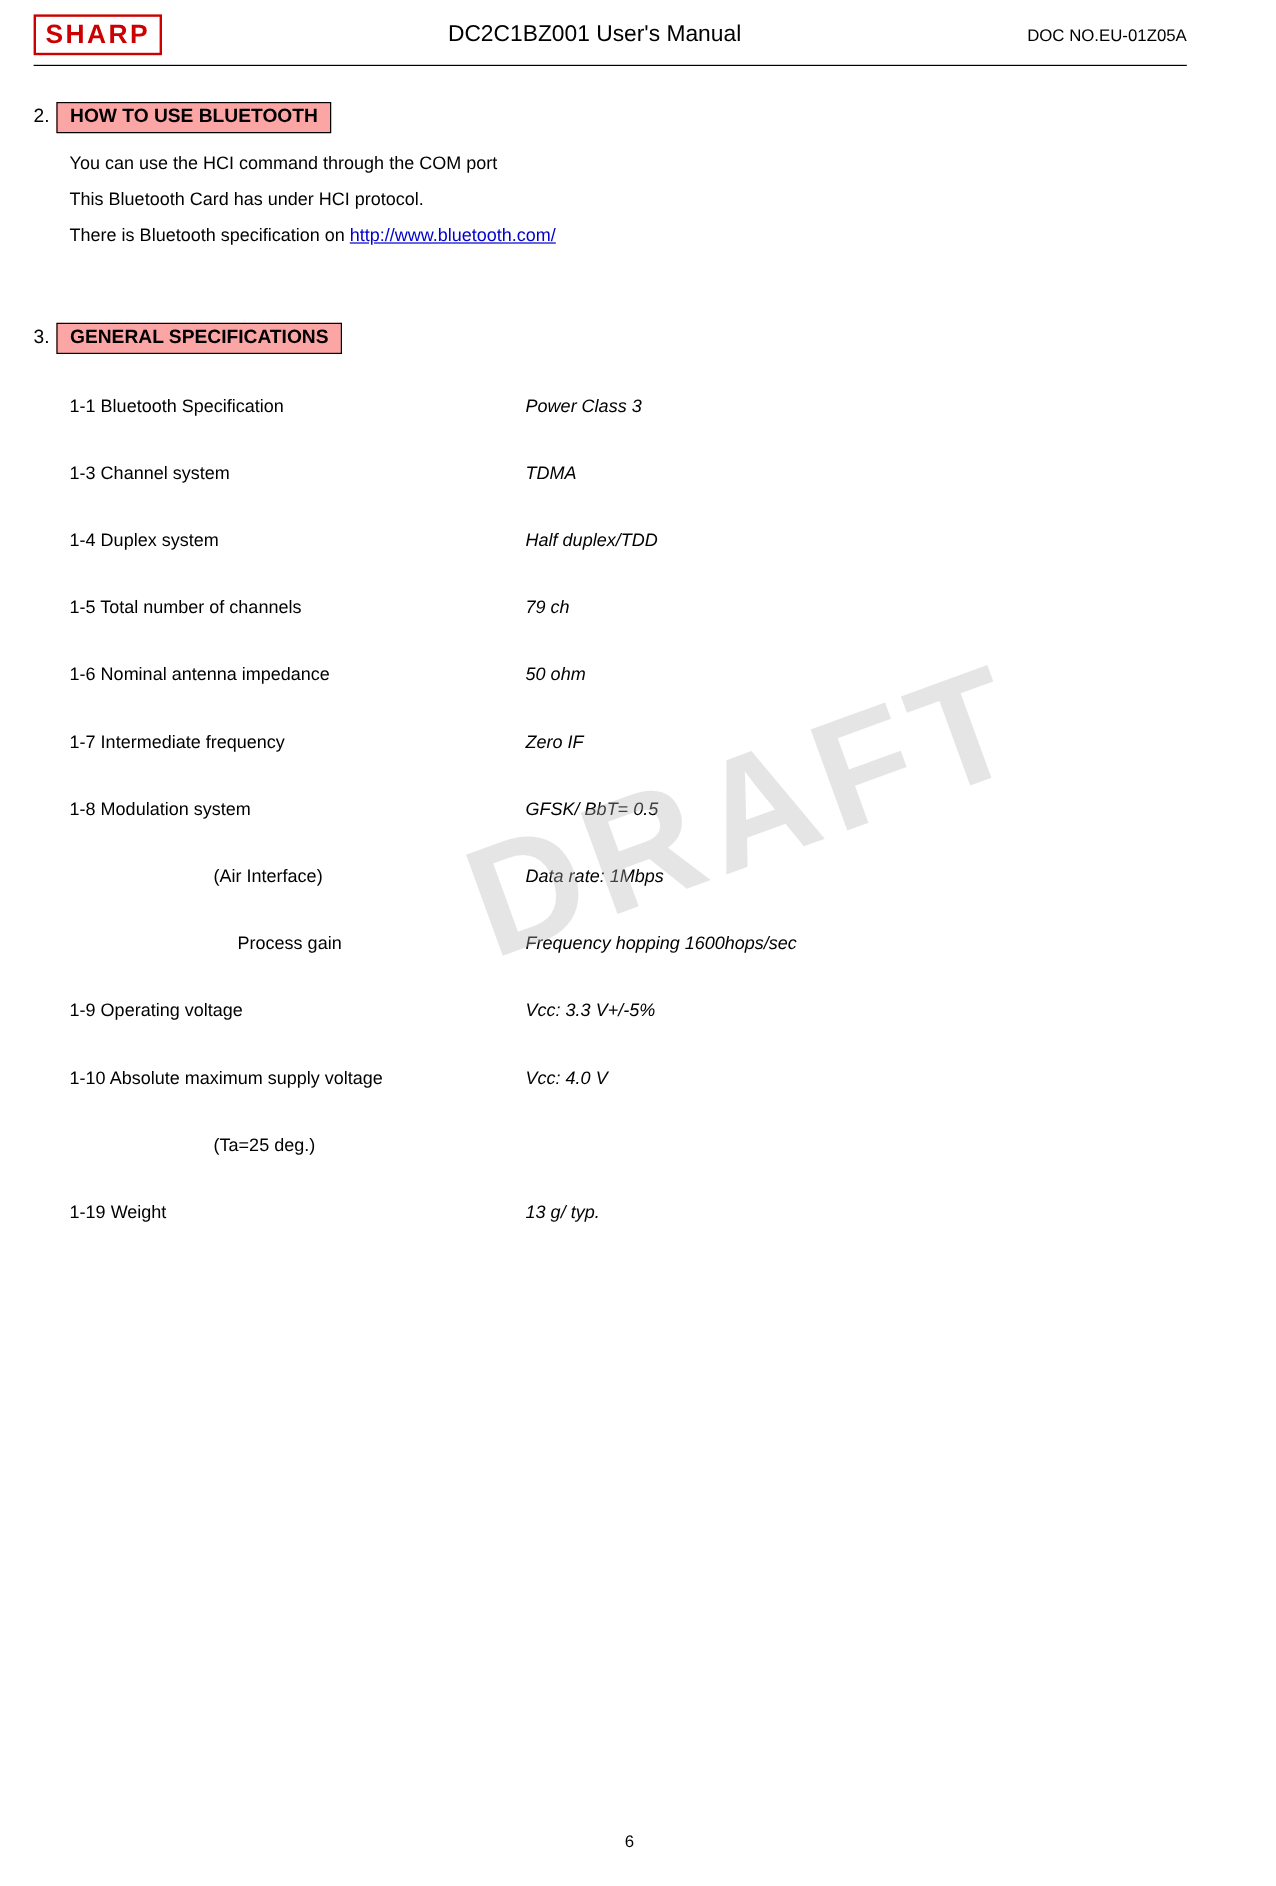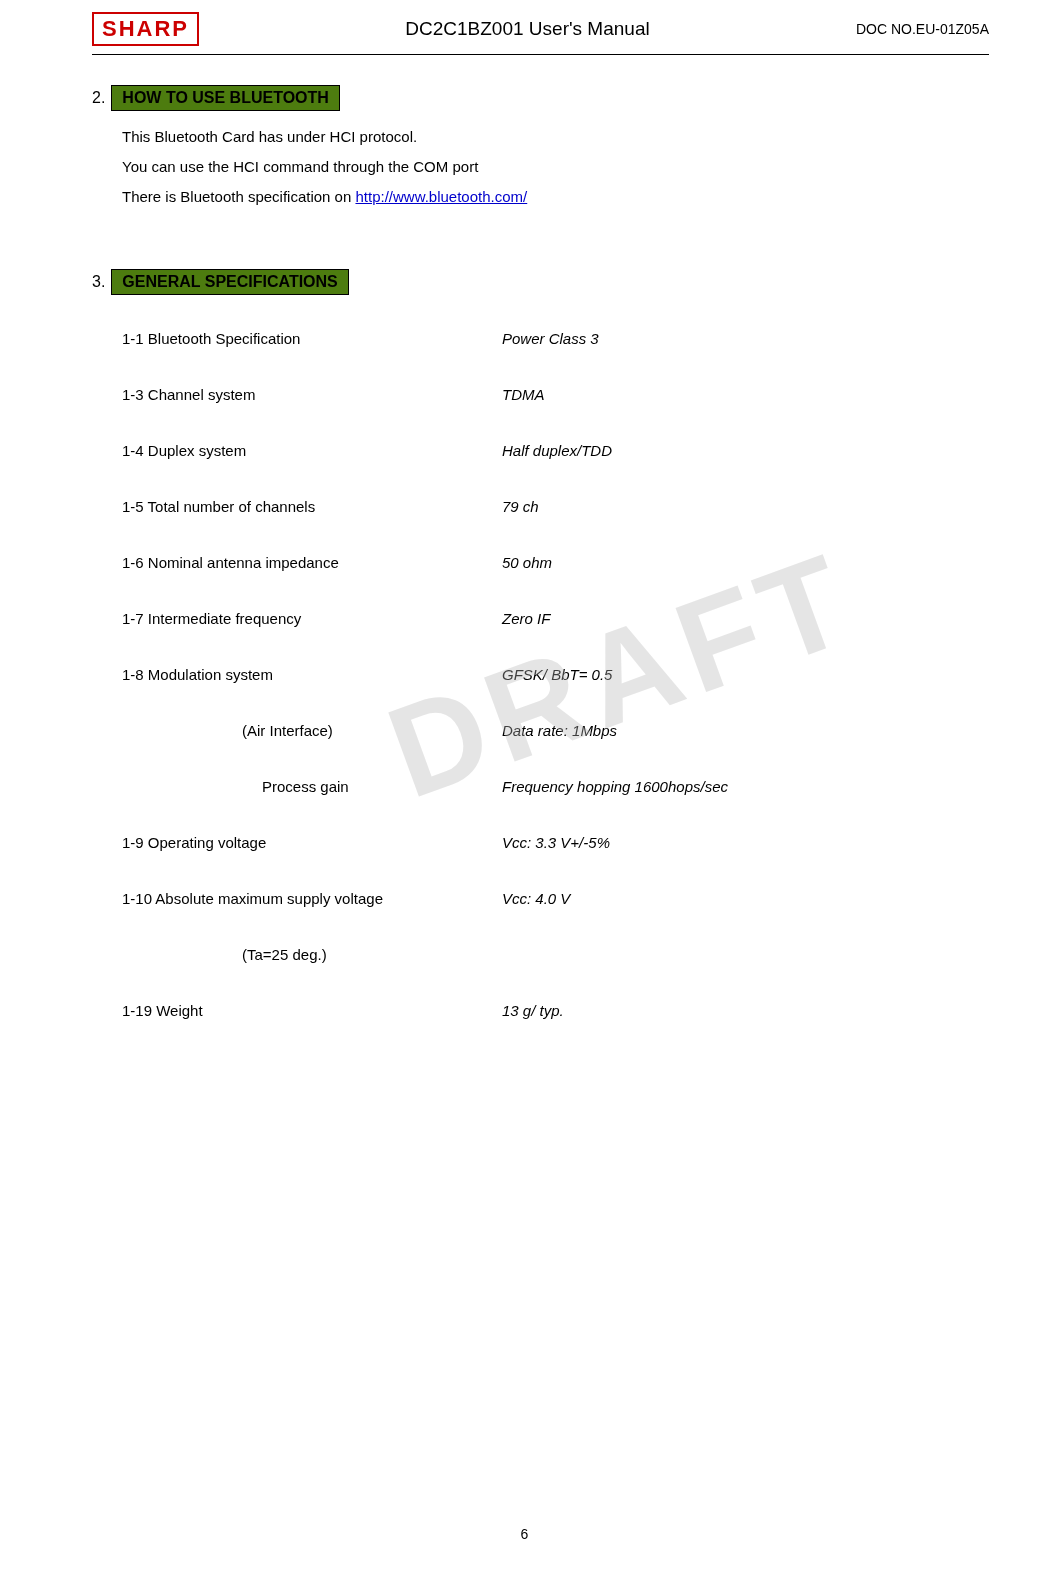--- a/index.html
+++ b/index.html
@@ -14,21 +14,21 @@
       font-size: 15px;
       color: #000;
       width: 1063px;
       min-height: 1572px;
       position: relative;
     }
 
     .page {
       width: 1049px;
       min-height: 1572px;
-      padding: 0 60px 60px 92px;
+      padding: 0 60px 60px 28px;
       position: relative;
     }
 
     
     .header {
       display: flex;
       justify-content: space-between;
       align-items: center;
       padding: 12px 0 8px 0;
       border-bottom: 1px solid #000;
@@ -70,21 +70,21 @@
       font-size: 16px;
       font-weight: normal;
       margin-right: 6px;
     }
 
     .section-title-box {
       border: 1px solid #000;
       padding: 3px 10px;
       font-size: 16px;
       font-weight: bold;
-      background: #4d7c0f;
+      background: #fca5a5;
     }
 
     
     .section-content {
       padding-left: 30px;
       margin-bottom: 30px;
     }
 
     .section-content p {
       margin-bottom: 6px;
@@ -174,22 +174,22 @@
     <div class="header-title">DC2C1BZ001 User's Manual</div>
     <div class="header-doc">DOC NO.EU-01Z05A</div>
   </div>
 
   <div class="section-heading">
     <span class="section-number">2.</span>
     <span class="section-title-box">HOW TO USE BLUETOOTH</span>
   </div>
 
   <div class="section-content">
+    <p>You can use the HCI command through the COM port</p>
     <p>This Bluetooth Card has under HCI protocol.</p>
-    <p>You can use the HCI command through the COM port</p>
     <p>
       <span>There is Bluetooth specification on </span><a href="#">http://www.bluetooth.com/</a>
     </p>
   </div>
 
   <div class="section-separator"></div>
 
   <div class="section-heading">
     <span class="section-number">3.</span>
     <span class="section-title-box">GENERAL SPECIFICATIONS</span>

